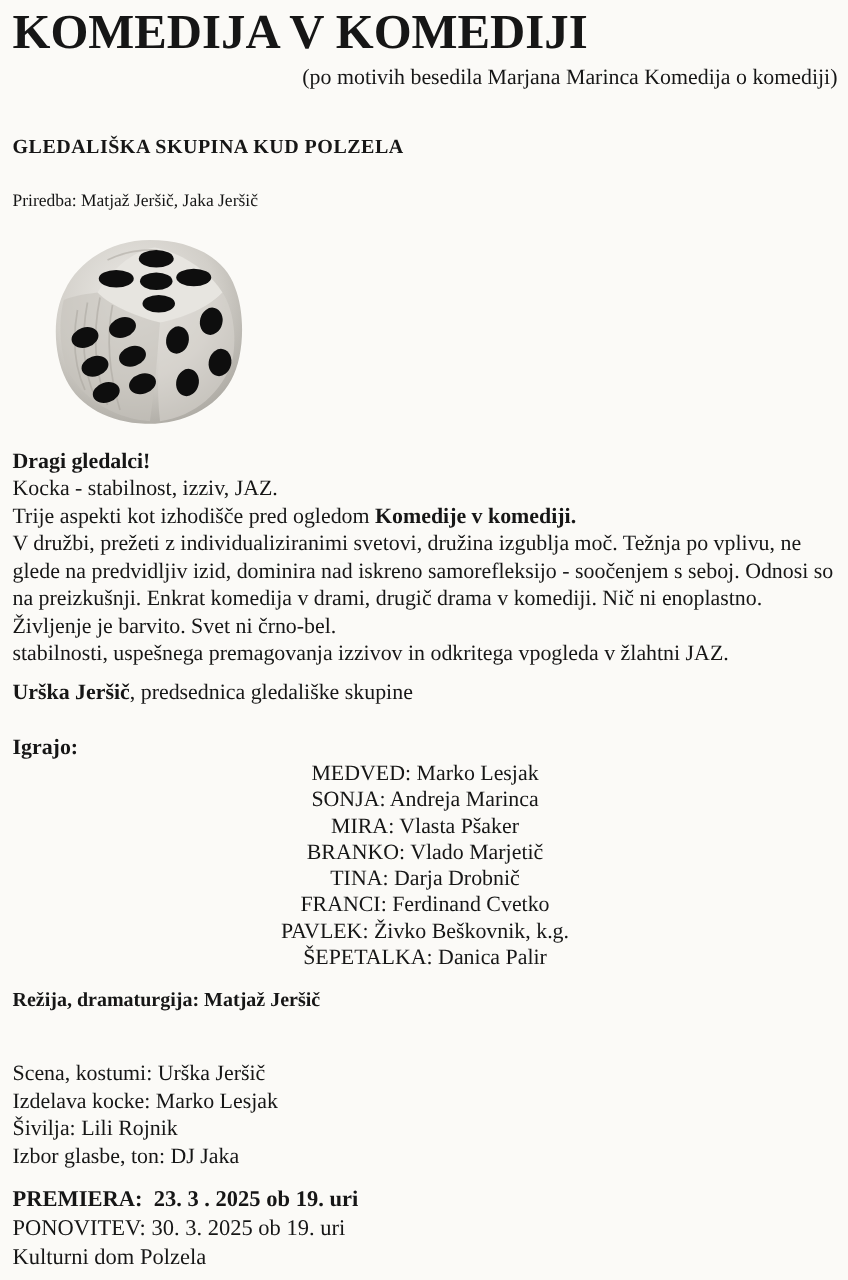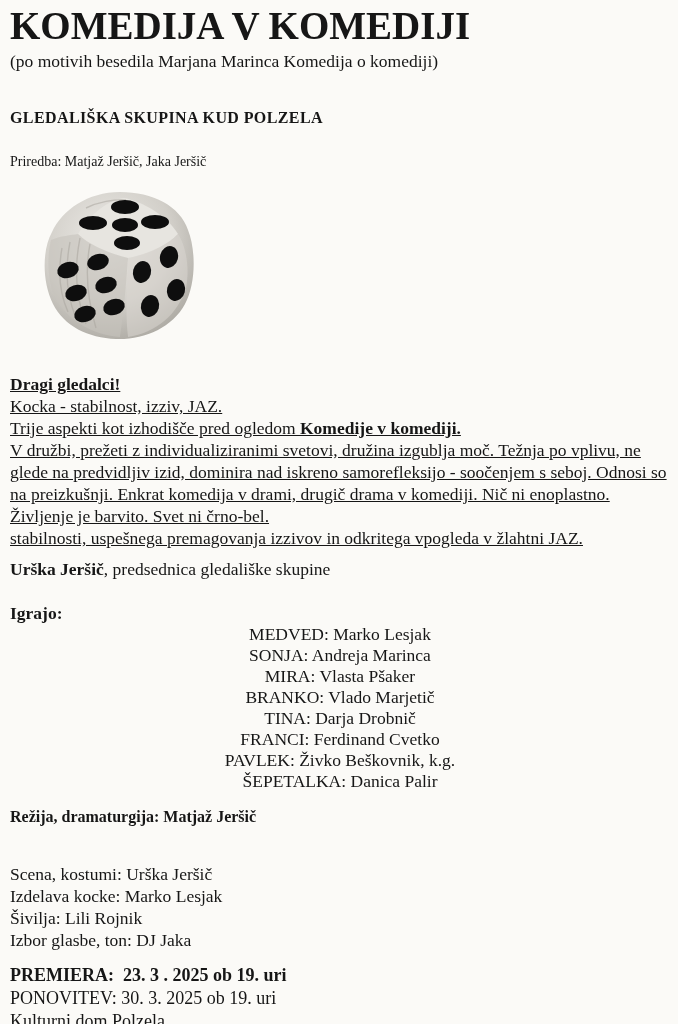--- a/index.html
+++ b/index.html
@@ -17,41 +17,42 @@
     font-weight: bold;
     margin: 0;
     letter-spacing: 0px;
     white-space: pre-wrap;
   }
   .subtitle {
     font-size: 17.5px;
     line-height: 22px;
     margin-top: 2px;
     white-space: pre-wrap;
+    text-align: right;
   }
   .group-name {
     font-size: 16px;
     font-weight: bold;
     letter-spacing: 0.4px;
     line-height: 20px;
     margin-top: 36px;
     white-space: pre-wrap;
   }
   .adaptation {
     font-size: 14px;
     line-height: 22px;
     margin-top: 23px;
     white-space: pre-wrap;
   }
   .dice-wrap {
     margin-top: 17px;
     margin-left: 18px;
     width: 178px; height: 152px;
   }
-  .intro { margin-top: 31px; text-decoration: underline; }
+  .intro { margin-top: 15px; }
   .t-line {
     font-size: 17.5px;
     line-height: 22px;
     white-space: pre-wrap;
   }
   .b { font-weight: bold; }
   .signature { margin-top: 9px; }
   .cast-heading {
     margin-top: 22px;
     font-size: 17.5px;

